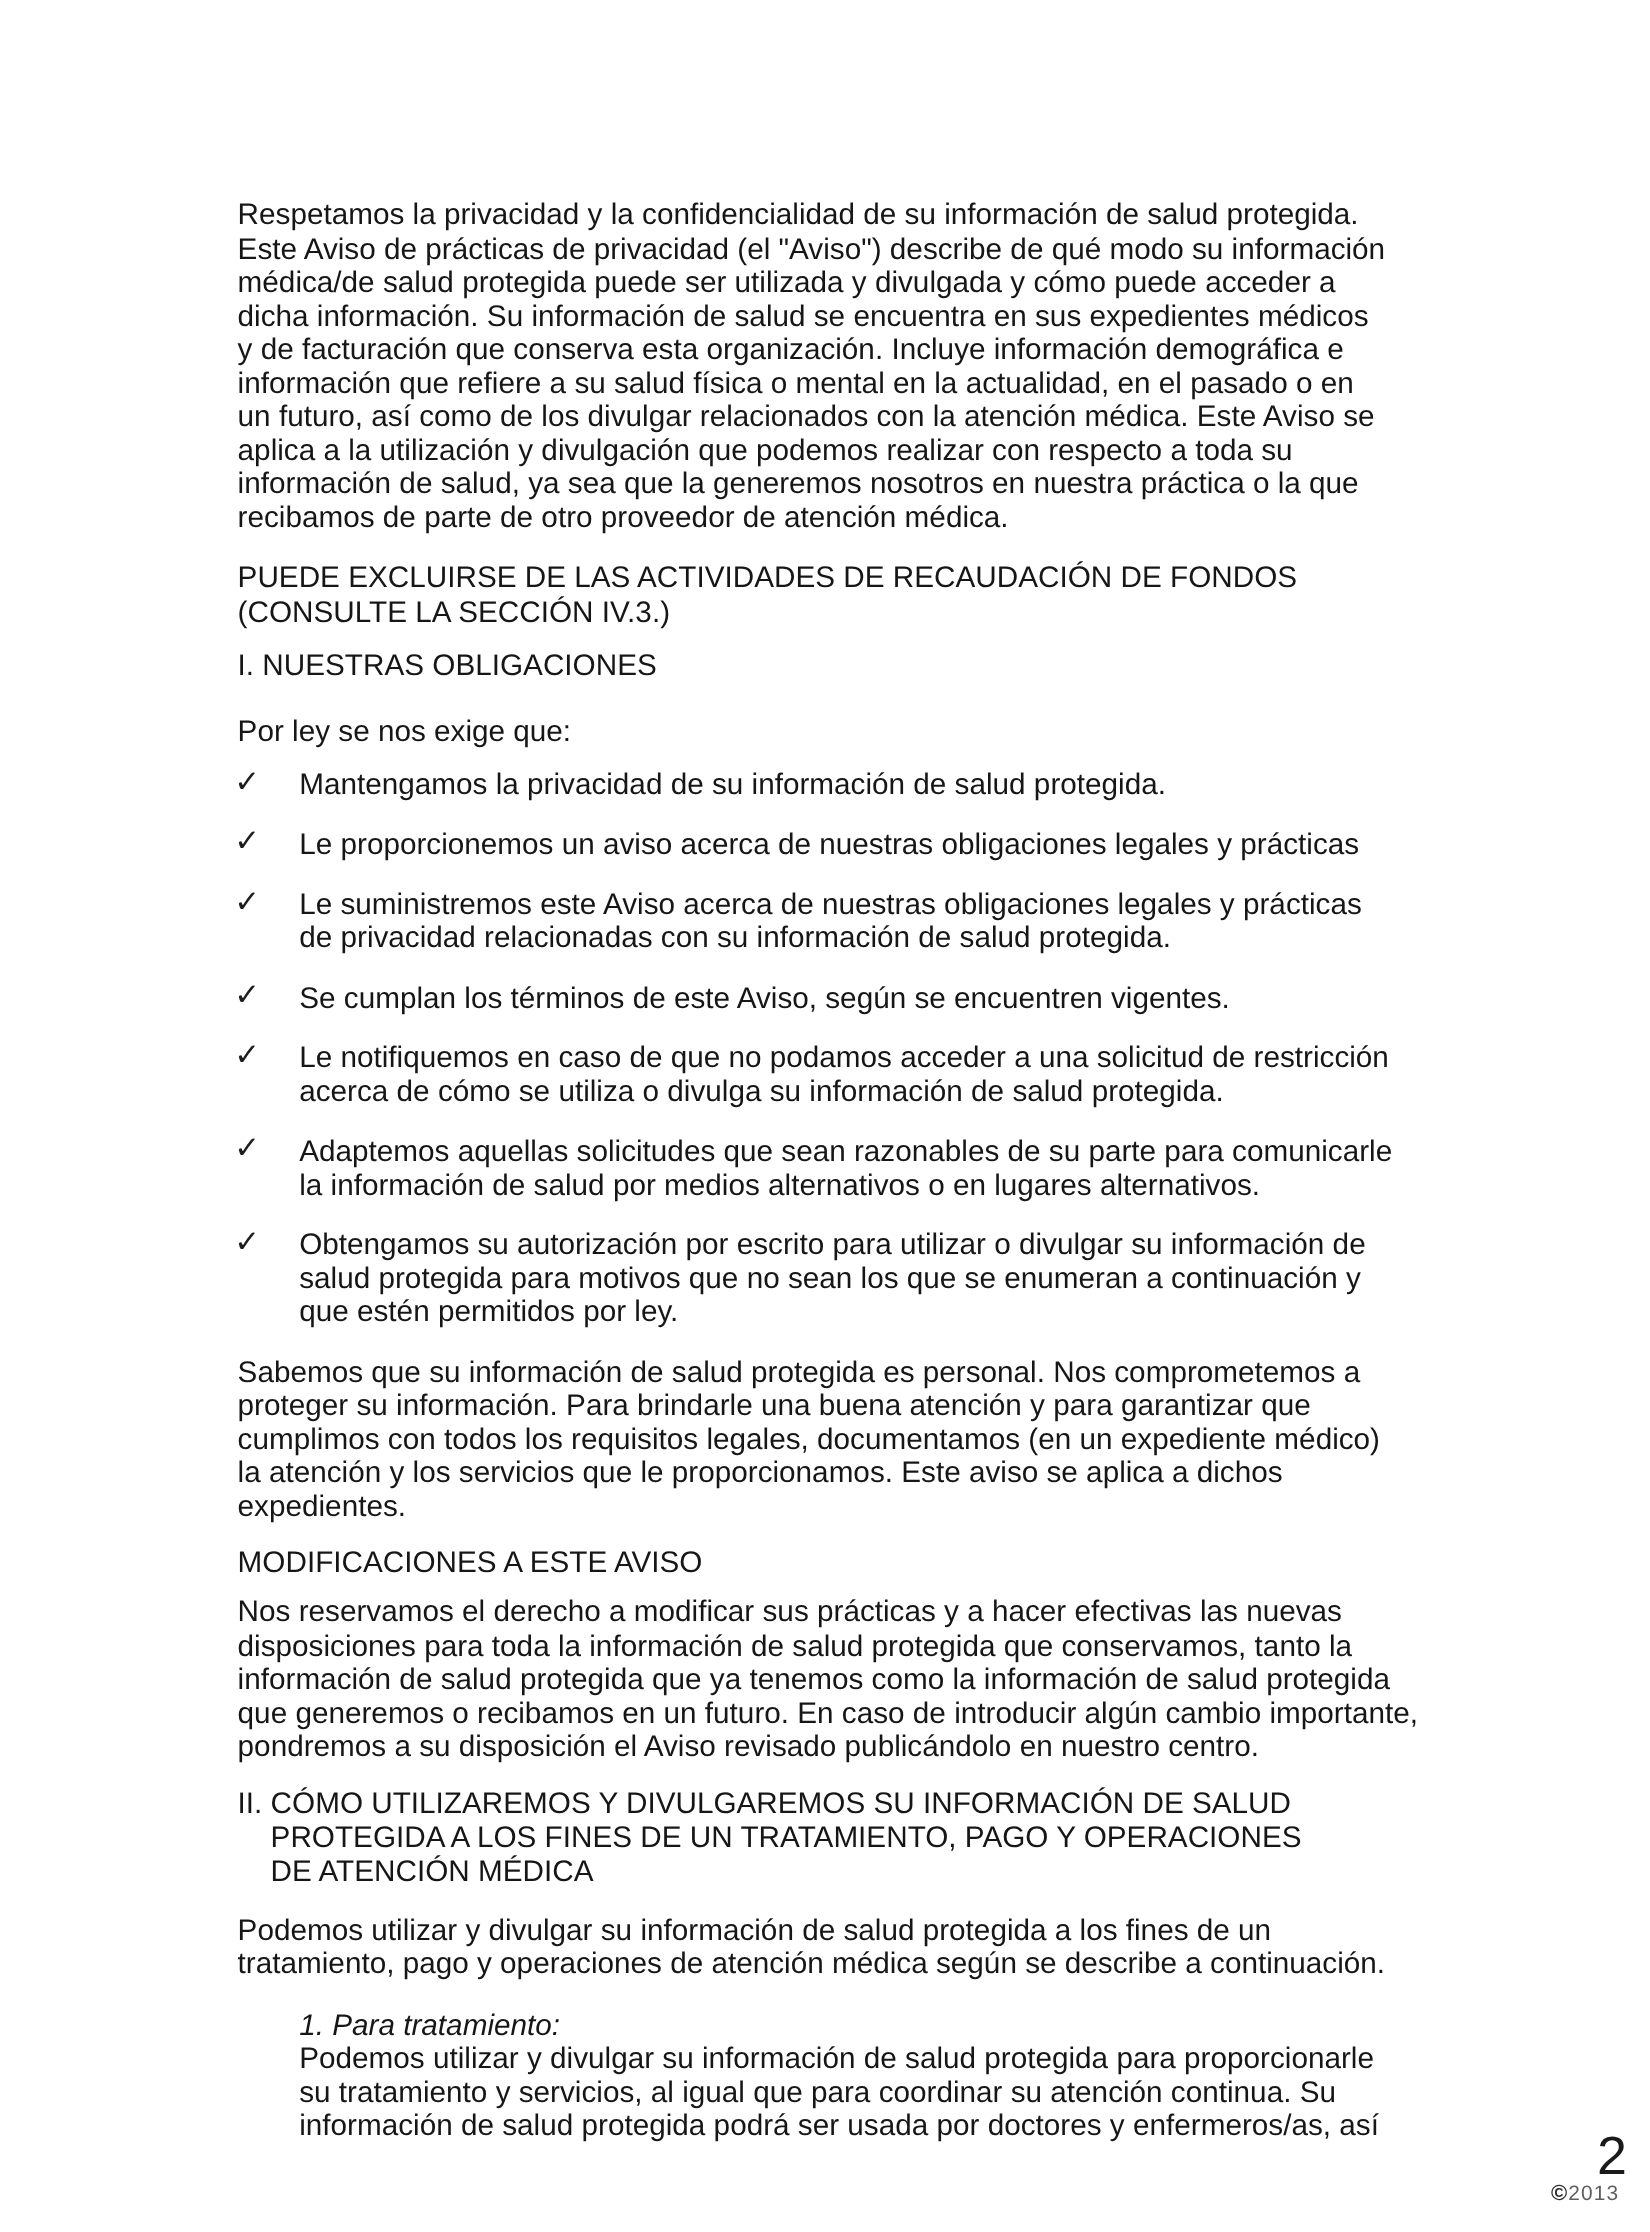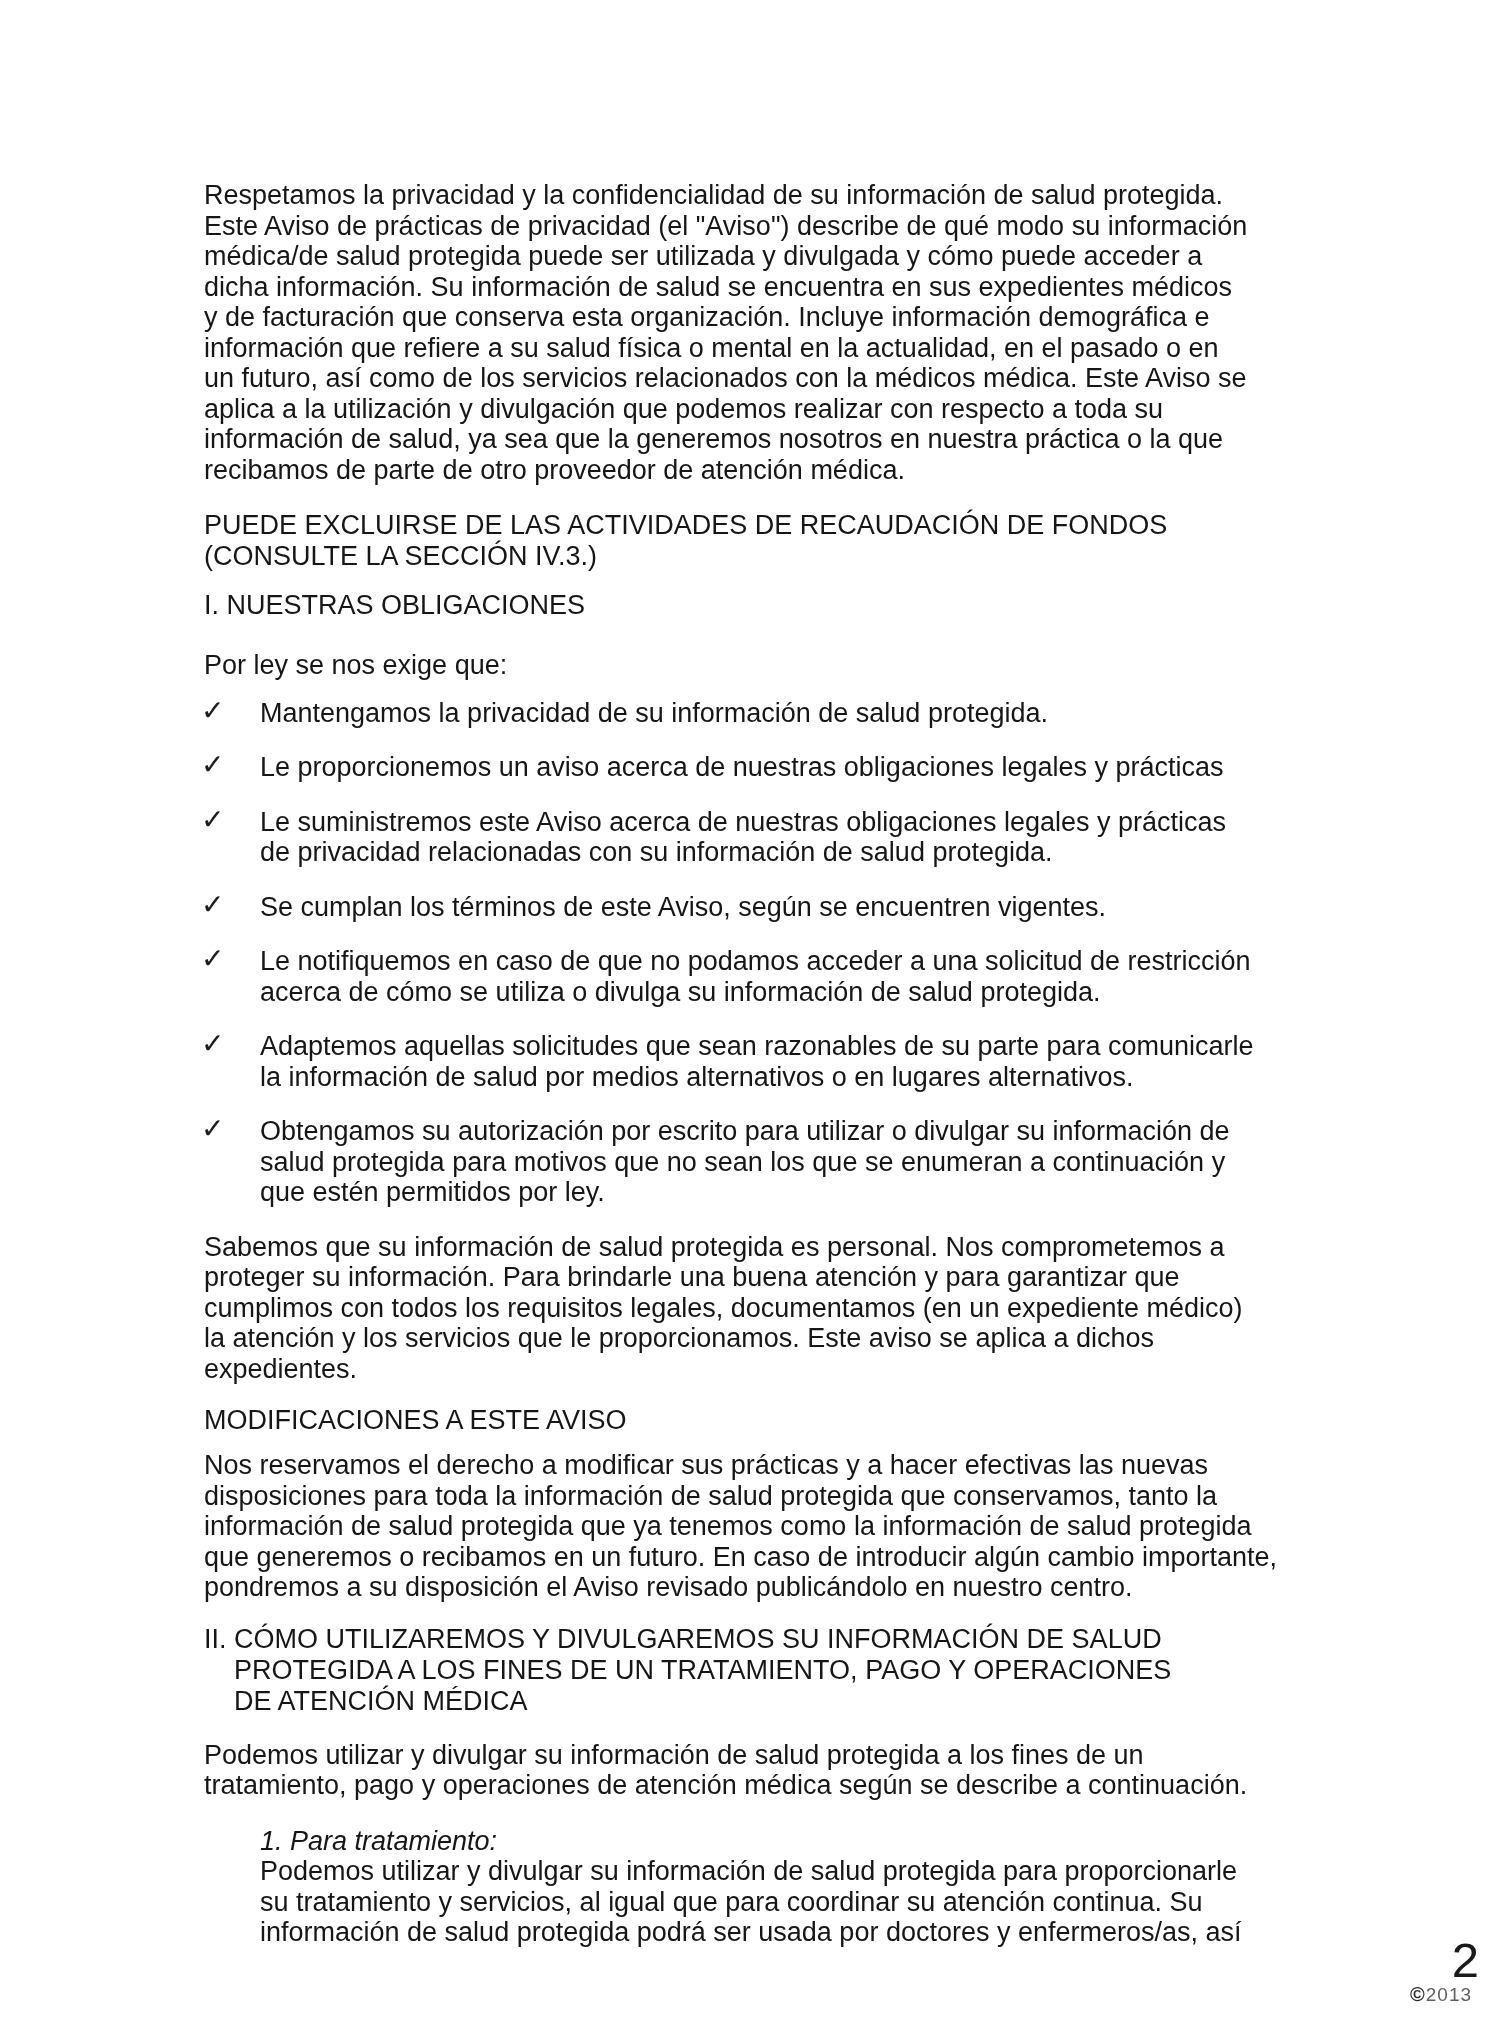--- a/index.html
+++ b/index.html
@@ -1,21 +1,21 @@
 <!DOCTYPE html>
 <html><head>
 <meta charset="utf-8">
 <style>
   html,body{margin:0;padding:0;}
   body{
     width:1500px;height:2029px;position:relative;background:#ffffff;
     font-family:"Liberation Sans", sans-serif;color:#161616;
     -webkit-font-smoothing:antialiased;
   }
-  .sheet{position:absolute;left:204px;top:180px;width:1120px;font-size:27px;line-height:30.5px;}
+  .sheet{position:absolute;left:216px;top:180px;width:1120px;font-size:27px;line-height:30.5px;}
   .line{display:block;}
   .para{margin:0;}
   .heading{font-weight:normal;line-height:31px;}
   .mt-heading1{margin-top:25px;}
   .mt-section1{margin-top:18px;}
   .mt-leadin{margin-top:29px;}
   .list{margin-top:17px;}
   .bullet{position:relative;padding-left:56px;margin-bottom:24px;}
   .bullet .marker{position:absolute;left:-3px;top:-2px;font-size:28px;color:#1d1d1d;}
   .mt-personal{margin-top:9px;}
@@ -41,21 +41,21 @@
 
 <div class="sheet">
 
   <div class="para">
     <span class="line">Respetamos la privacidad y la confidencialidad de su información de salud protegida.</span>
     <span class="line">Este Aviso de prácticas de privacidad (el "Aviso") describe de qué modo su información</span>
     <span class="line">médica/de salud protegida puede ser utilizada y divulgada y cómo puede acceder a</span>
     <span class="line">dicha información. Su información de salud se encuentra en sus expedientes médicos</span>
     <span class="line">y de facturación que conserva esta organización. Incluye información demográfica e</span>
     <span class="line">información que refiere a su salud física o mental en la actualidad, en el pasado o en</span>
-    <span class="line">un futuro, así como de los servicios relacionados con la médicos médica. Este Aviso se</span>
+    <span class="line">un futuro, así como de los divulgar relacionados con la atención médica. Este Aviso se</span>
     <span class="line">aplica a la utilización y divulgación que podemos realizar con respecto a toda su</span>
     <span class="line">información de salud, ya sea que la generemos nosotros en nuestra práctica o la que</span>
     <span class="line">recibamos de parte de otro proveedor de atención médica.</span>
   </div>
 
   <div class="para heading mt-heading1">
     <span class="line">PUEDE EXCLUIRSE DE LAS ACTIVIDADES DE RECAUDACIÓN DE FONDOS</span>
     <span class="line">(CONSULTE LA SECCIÓN IV.3.)</span>
   </div>
 

